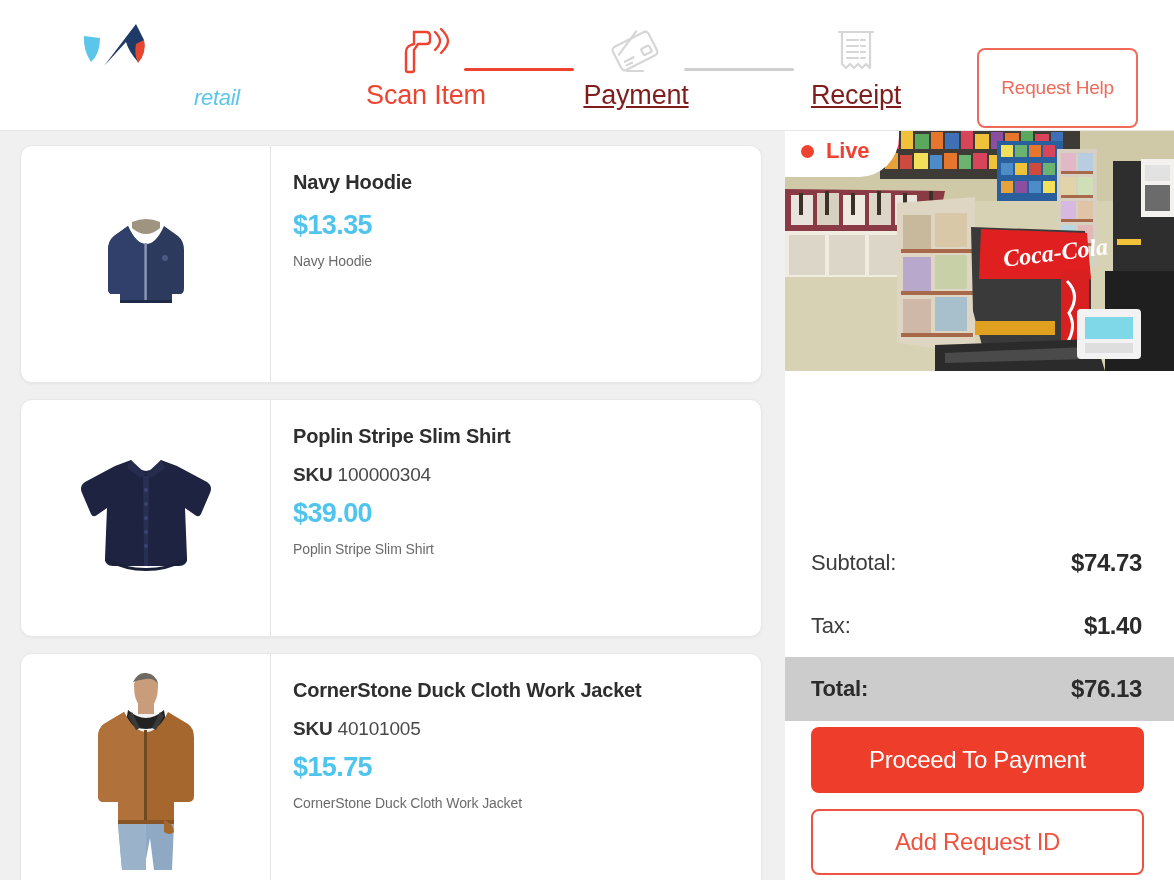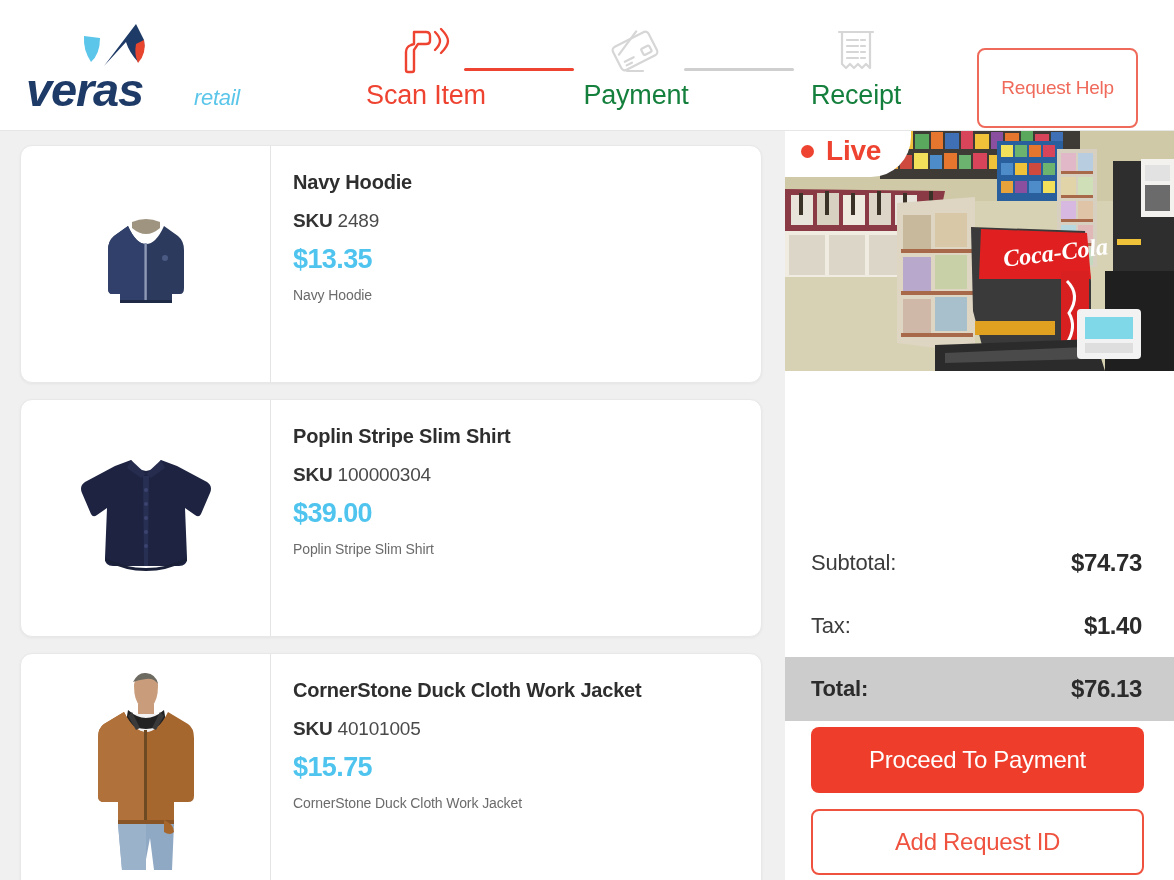--- a/index.html
+++ b/index.html
@@ -73,21 +73,21 @@
     display: flex;
     align-items: center;
     justify-content: center;
   }
   .step-label {
     font-size: 27px;
     letter-spacing: -0.2px;
     white-space: nowrap;
   }
   .step.active .step-label { color: #ef4331; }
-  .step.inactive .step-label { color: #15803d; }
+  .step.inactive .step-label { color: #7f1d1d; text-decoration: underline; }
 
   .step-1 { left: 0px; }
   .step-2 { left: 210px; }
   .step-3 { left: 430px; }
 
   .connector {
     position: absolute;
     top: 46px;
     height: 3px;
     border-radius: 2px;
@@ -206,21 +206,21 @@
     gap: 12px;
     z-index: 5;
   }
   .live-dot {
     width: 13px; height: 13px;
     border-radius: 50%;
     background: #ef4331;
     margin-top: 4px;
   }
   .live-text {
-    font-size: 28px;
+    font-size: 22px;
     font-weight: 700;
     color: #ef4331;
     letter-spacing: -0.2px;
     margin-top: 4px;
   }
 
   .totals {
     position: absolute;
     left: 0; top: 400px;
     width: 389px;
@@ -279,21 +279,20 @@
 <div id="app">
 
   <div class="header">
 
     <div class="logo">
       <svg class="logo-mark" viewBox="0 0 80 46">
         <path d="M30 44 L62 2 L70 18 Q72 30 64 40 Q55 30 52 20 Z" fill="#1e3a66"></path>
         <path d="M62 22 L70 18 Q73 31 64 41 Q60 32 62 22 Z" fill="#e8452e"></path>
         <path d="M10 14 L26 16 Q26 32 17 40 Q9 28 10 14 Z" fill="#5bc6ea"></path>
       </svg>
-      <div class="logo-word">veras</div>
       <div class="logo-word-sub">retail</div>
     </div>
 
     <div class="stepper">
 
       <div class="step step-1 active">
         <div class="step-icon">
           <svg width="56" height="50" viewBox="0 0 56 50">
             <g fill="none" stroke="#ef4331" stroke-width="2.4" stroke-linejoin="round" stroke-linecap="round">
               <path d="M16 6 L28 6 Q32 6 32 10 L32 15 Q32 18 28 18 L20 18 L16 24 L16 44 Q16 46 14 46 L10 46 Q8 46 8 44 L8 26 Q8 21 13 19 L16 18 Z"></path>
@@ -352,24 +351,20 @@
           <path d="M34 14 Q48 26 62 14 L62 8 Q48 2 34 8 Z" fill="#9e9480"></path>
           <path d="M30 12 L16 22 Q10 27 10 36 L10 74 Q10 80 14 80 L22 80 L22 88 L74 88 L74 80 L82 80 Q86 80 86 74 L86 36 Q86 27 80 22 L66 12 Q58 30 48 30 Q38 30 30 12 Z" fill="#2c3a5e"></path>
           <path d="M30 12 Q38 30 48 30 L48 88 L22 88 L22 80 L14 80 Q10 80 10 74 L10 36 Q10 27 16 22 Z" fill="#31406a"></path>
           <rect x="46.4" y="29" width="2.4" height="59" fill="#8e99b5"></rect>
           <circle cx="67" cy="44" r="3" fill="#4a5a82"></circle>
           <path d="M22 86 L74 86 L74 89 L22 89 Z" fill="#1f2a47"></path>
         </svg>
       </div>
       <div class="item-info">
         <div class="item-title">Navy Hoodie</div>
-        <div class="item-sku">
-          <b>SKU</b>
-          <span>2489</span>
-        </div>
         <div class="item-price">$13.35</div>
         <div class="item-desc">Navy Hoodie</div>
       </div>
     </div>
 
     <div class="item-card">
       <div class="item-thumb-wrap">
         <svg class="thumb-svg" width="150" height="140" viewBox="0 0 150 140">
           <path d="M60 12 L44 18 L14 34 Q8 38 11 45 L20 66 Q22 70 26 67 L36 60 L34 110 Q34 118 42 118 L108 118 Q116 118 116 110 L114 60 L124 67 Q128 70 130 66 L139 45 Q142 38 136 34 L106 18 L90 12 Q75 34 60 12 Z" fill="#1d2340"></path>
           <path d="M60 12 L75 26 L70 30 L56 20 Z" fill="#252c4e"></path>

